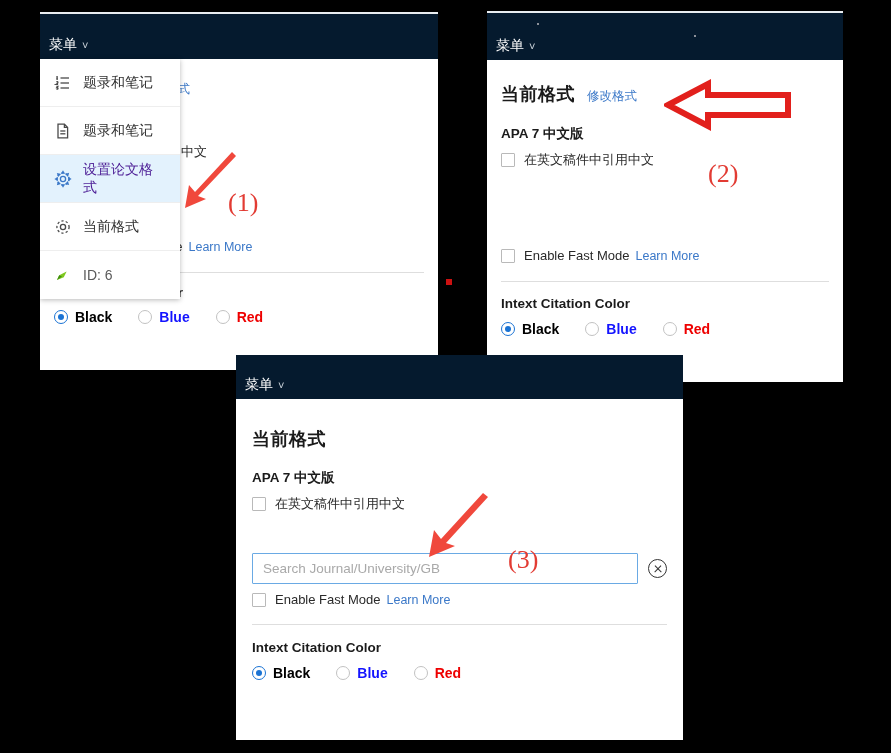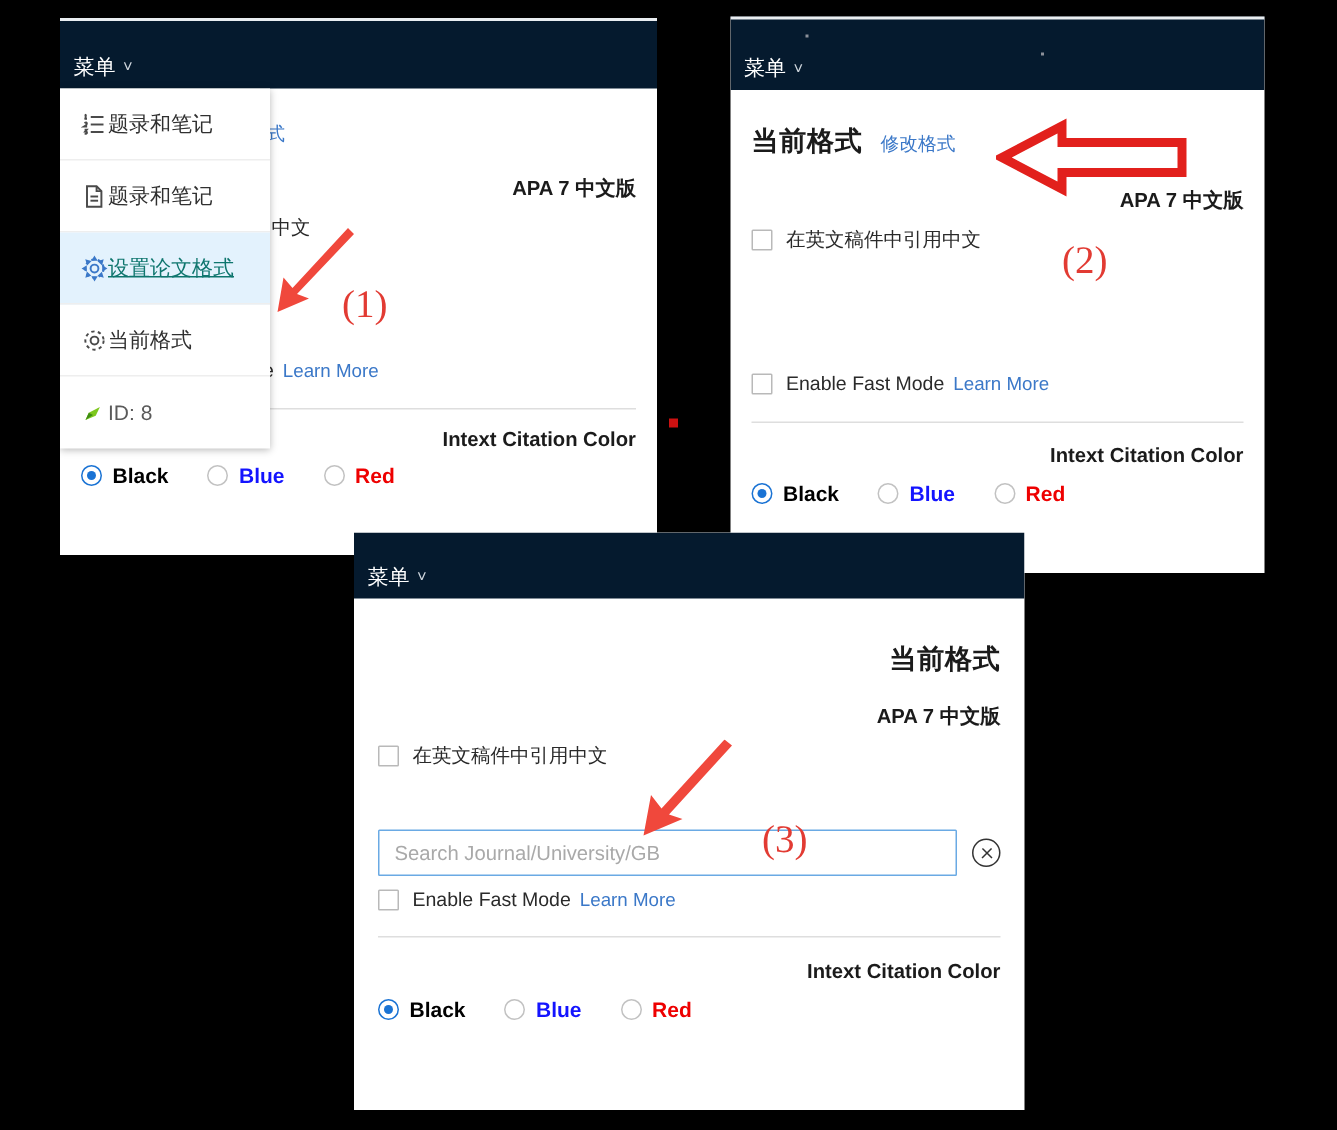--- a/index.html
+++ b/index.html
@@ -2,21 +2,21 @@
 <html><head>
 <meta charset="utf-8">
 <style>
   html,body{margin:0;padding:0;}
   body{
     width:891px;height:753px;
     background:#000000;
     font-family:"Liberation Sans","DejaVu Sans",sans-serif;
     position:relative;overflow:hidden;
   }
-  .panel{position:absolute;background:#ffffff;overflow:hidden;text-align:right;}
+  .panel{position:absolute;background:#ffffff;overflow:hidden;}
 
   
   .appbar{
     background:#051a2e;
     color:#ffffff;
     height:47px;
     position:relative;
     box-sizing:border-box;
   }
   .appbar .toprule{
@@ -76,27 +76,27 @@
   }
   .rl{font-size:14px;font-weight:bold;}
 
   
   .dropdown{
     position:absolute;background:#ffffff;
     box-shadow:0 1px 5px rgba(0,0,0,.28);
     z-index:30;
   }
   .dd-item{
-    display:flex;align-items:center;
+    display:flex;align-items:center;gap:11px;
     height:48px;padding:0 14px;box-sizing:border-box;
     font-size:14px;color:#303030;border-bottom:1px solid #eeeeee;
     cursor:default;
   }
   .dd-item:last-child{border-bottom:none;}
-  .dd-item.active{background:#e3f2fd;color:#0f766e;text-decoration:underline;}
+  .dd-item.active{background:#e3f2fd;color:#4c1d95;}
   .dd-item.active .ico svg{stroke:#3b78c8;}
   .dd-item.idrow{color:#5a5a5a;font-size:14px;}
   .ico{width:18px;height:18px;flex:0 0 auto;display:block;}
   .ico svg{display:block;width:18px;height:18px;}
 
   
   .ann{
     position:absolute;color:#e23b33;font-size:26px;
     font-family:"Liberation Serif","DejaVu Serif",serif;
     z-index:40;pointer-events:none;
@@ -209,21 +209,21 @@
       <span>当前格式</span>
     </div>
 
     <div class="dd-item idrow">
       <span class="ico">
         <svg viewBox="0 0 18 18">
           <path d="M3 14 L5.2 9.2 L12.6 5.4 L9.8 11.2 Z" fill="#7ec81e"></path>
           <path d="M3 14 L5.2 9.2 L8 10.6 Z" fill="#3f8d12"></path>
         </svg>
       </span>
-      <span>ID: 8</span>
+      <span>ID: 6</span>
     </div>
   </div>
 
   <svg class="arrow-svg" style="left:128px;top:140px;" width="80" height="70" viewBox="0 0 80 70">
     <path d="M68 4 L30 44 L38 47 L17 56 L21 33 L27 40 L64 0 Z" fill="#f0483c"></path>
   </svg>
 </div>
 
 <div class="red-speck" style="left:446px;top:279px;"></div>
 

